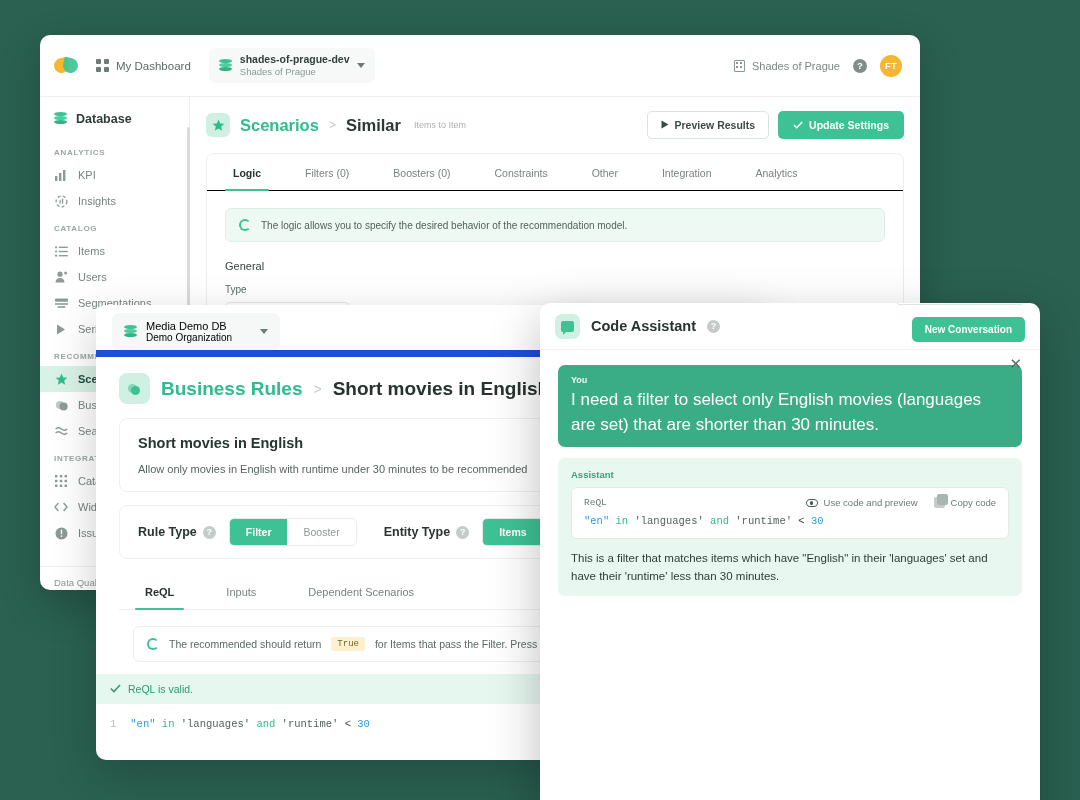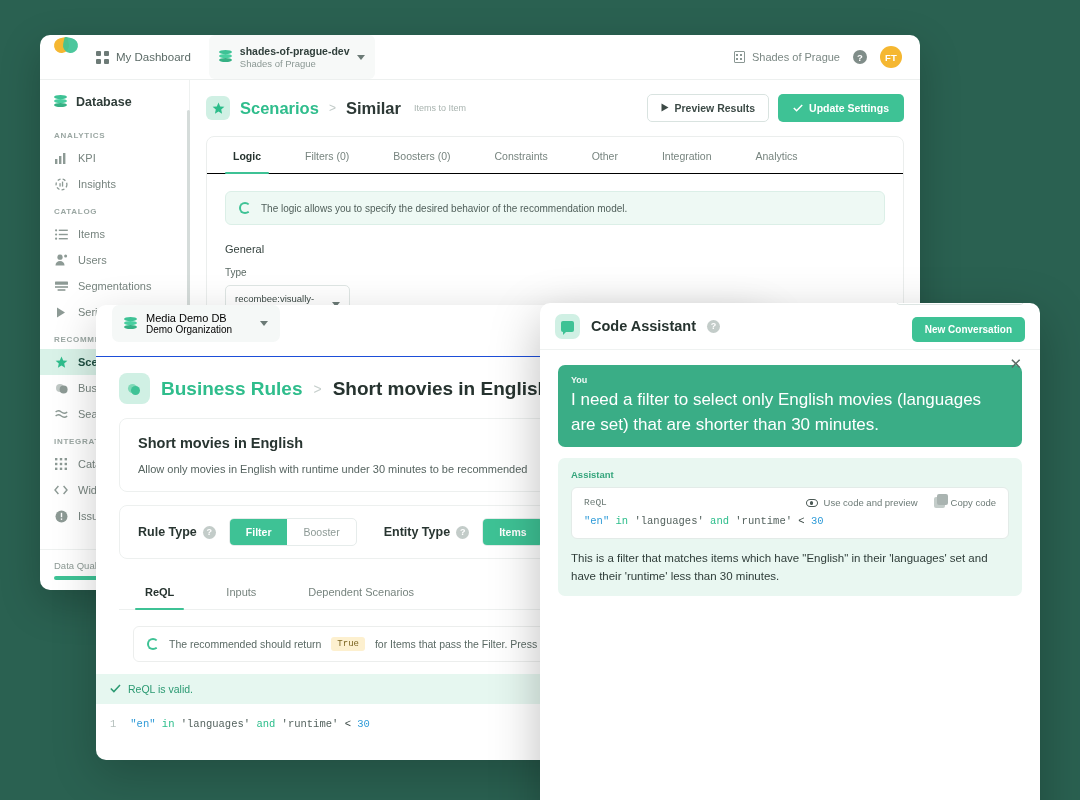--- a/index.html
+++ b/index.html
@@ -16,21 +16,21 @@
   #app-window {
     position: absolute; left: 40px; top: 35px;
     width: 880px; height: 555px;
     background: #ffffff;
     border-radius: 10px;
     box-shadow: 0 14px 40px rgba(0,0,0,0.22);
     overflow: hidden;
   }
   
   .topbar {
-    height: 45px; display: flex; 
+    height: 62px; display: flex; align-items: center;
     border-bottom: 1px solid #edf0ef;
     padding: 0 14px;
   }
   .logo { width: 26px; height: 22px; position: relative; margin-right: 16px; flex: none; }
   .logo .lobe-a {
     position:absolute; left:0; top:3px; width:15px; height:15px;
     background:#f5b731; border-radius: 9px 2px 9px 9px;
     transform: rotate(-12deg);
   }
   .logo .lobe-b {
@@ -103,21 +103,21 @@
   }
 
   
   #rules-window {
     position:absolute; left:96px; top:305px;
     width:672px; height:455px;
     background:#fff; border-radius:10px;
     box-shadow: 0 14px 46px rgba(0,0,0,0.20);
     overflow:hidden;
   }
-  .rw-top { height:52px; display:flex; align-items:flex-start; padding:0 16px; border-bottom:1px solid #1d4ed8;}
+  .rw-top { height:52px; display:flex; align-items:flex-end; padding:0 16px; border-bottom:7px solid #1d4ed8;}
   .rw-dbpill { display:flex;align-items:center;gap:9px;background:#f5f8f7;border-radius:7px;padding:7px 12px;min-width:168px;}
   .rw-body { padding:16px 23px 0 23px; }
   .rw-crumb { display:flex;align-items:center;gap:11px; }
   .rw-sq { width:31px;height:31px;border-radius:8px;background:#d0f0e4;display:flex;align-items:center;justify-content:center;flex:none;}
   .rw-sq .b1{width:9px;height:9px;border-radius:50%;background:#7fd9b7;position:relative;left:2px;}
   .rw-sq .b2{width:9px;height:9px;border-radius:50%;background:#3ec295;position:relative;left:-4px;top:2px;}
   .rw-crumb-a { color:#2fbd8c; font-size:19px;font-weight:bold;}
   .rw-crumb-sep { color:#c6cfcc; font-size:14px;}
   .rw-crumb-b { color:#26332f; font-size:19px;font-weight:bold;}
   .rw-card { margin-top:14px; border:1px solid #edf0ef; border-radius:8px; padding:16px 18px; }

